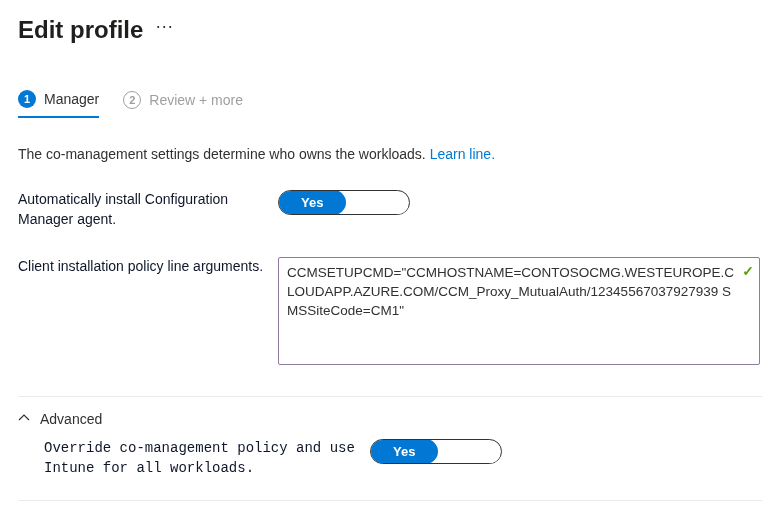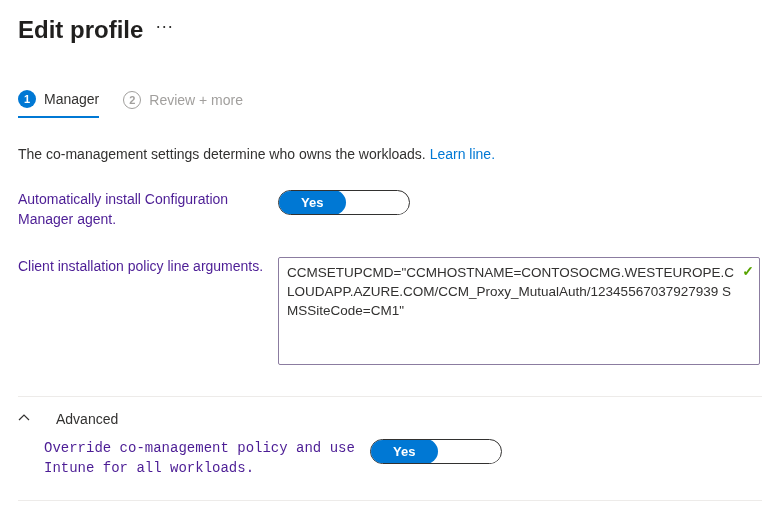--- a/index.html
+++ b/index.html
@@ -28,21 +28,21 @@
     .tab.active .tab-badge { background: #0078d4; color: #fff; }
     .tab.inactive .tab-badge { border: 1px solid #a19f9d; color: #a19f9d; background: #fff; }
     .tab-label { font-size: 14px; }
     .tab.active .tab-label { color: #323130; font-weight: 400; }
     .tab.inactive .tab-label { color: #a19f9d; }
     
     .intro { margin-top: 28px; font-size: 14px; color: #323130; }
     .intro a { color: #0078d4; text-decoration: none; cursor: pointer; }
     
     .form-row { display: flex; margin-top: 28px; align-items: flex-start; }
-    .form-label { width: 260px; font-size: 14px; color: #4c1d95; line-height: 1.4; padding-right: 12px; }
+    .form-label { width: 260px; font-size: 14px; color: #0f172a; line-height: 1.4; padding-right: 12px; }
     .form-control { flex: 1; }
     
     .toggle {
       display: inline-flex; align-items: center;
       border: 1px solid #323130; border-radius: 14px;
       overflow: hidden; height: 25px; position: relative;
     }
     .toggle-opt {
       padding: 0 23px; font-size: 13px; line-height: 23px; cursor: pointer;
       color: #323130; background: #fff; margin-top: 32px;
@@ -63,21 +63,21 @@
       word-break: break-all;
     }
     .textarea-check {
       position: absolute; top: 6px; right: 8px; color: #57a300;
       font-size: 14px; font-weight: bold;
     }
     
     .divider { border: 0; border-top: 1px solid #edebe9; margin-top: 28px; }
     
     .section-header {
-      display: flex; align-items: center; gap: 26px;
+      display: flex; align-items: center; gap: 10px;
       margin-top: 14px; cursor: pointer;
     }
     .chevron { font-size: 12px; color: #323130; }
     .section-title { font-size: 14px; color: #323130; }
     
     .section-content { padding-left: 26px; margin-top: 12px; }
     .section-content .form-row { margin-top: 0; }
     .section-content .form-label { width: 326px; font-family: Liberation Mono, monospace; }
     
     .bottom-divider { border: 0; border-top: 1px solid #edebe9; margin-top: 22px; }

